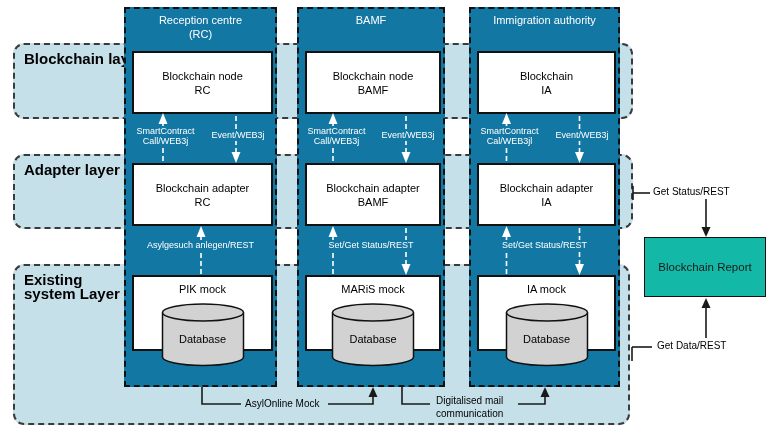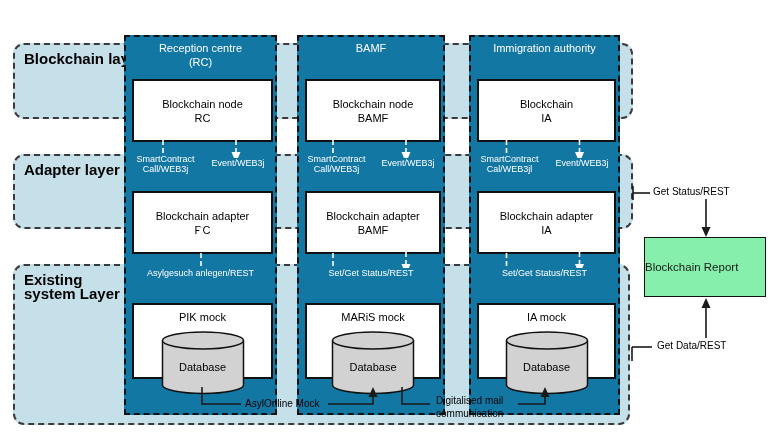--- a/index.html
+++ b/index.html
@@ -4,21 +4,21 @@
 <style>
   html,body{margin:0;padding:0;background:#fff;}
   .canvas{position:relative;width:775px;height:438px;background:#fff;
     font-family:"Liberation Sans", sans-serif;color:#1a1a1a;overflow:hidden;}
 
   
   .layer{position:absolute;left:13px;background:#c6e0ea;border:2px dashed #3a3a3a;border-radius:11px;box-sizing:border-box;}
   .layer-label{position:absolute;left:9px;top:7px;font-size:15px;font-weight:bold;line-height:14px;color:#000;}
 
   
-  .col{position:absolute;top:7px;height:380px;background:#1377a4;border:2px dashed #111;box-sizing:border-box;margin-top:28px;}
+  .col{position:absolute;top:7px;height:380px;background:#1377a4;border:2px dashed #111;box-sizing:border-box;}
   .col-header{position:absolute;left:0;right:0;top:4px;text-align:center;color:#fff;font-size:11px;line-height:14px;}
   .box{position:absolute;background:#fff;border:2px solid #111;box-sizing:border-box;
        display:flex;flex-direction:column;align-items:center;justify-content:center;
        font-size:11px;line-height:14px;text-align:center;color:#000;}
   .box.node{top:42px;height:63px;}
   .box.adapter{top:154px;height:63px;}
   .box.mock{top:266px;height:76px;justify-content:flex-start;padding-top:5px;}
 
   .cyl-wrap{position:relative;margin-top:7px;width:84px;height:64px;}
   .cyl-wrap svg{position:absolute;left:0;top:0;}
@@ -27,22 +27,22 @@
   
   .wlabel{position:absolute;z-index:10;background:#1377a4;color:#fff;font-size:9px;line-height:10px;text-align:center;}
   .wlabel.contract{top:117px;height:21px;}
   .wlabel.event{top:121px;height:11px;}
   .wlabel.rest{top:231px;left:3px;right:3px;height:11px;}
 
   
   .overlay{position:absolute;left:0;top:0;z-index:5;pointer-events:none;}
 
   
-  .report-box{position:absolute;left:644px;top:237px;width:122px;height:60px;background:#86efac;
-      border:1.6px solid #111;box-sizing:border-box;display:flex;align-items:center;font-size:11.5px;}
+  .report-box{position:absolute;left:644px;top:237px;width:122px;height:60px;background:#14b8a6;
+      border:1.6px solid #111;box-sizing:border-box;display:flex;align-items:center;justify-content:center;font-size:11.5px;}
   .side-label{position:absolute;font-size:10px;color:#000;white-space:nowrap;}
 
   
   .bot-label{position:absolute;font-size:10px;line-height:12.5px;color:#000;white-space:nowrap;}
 </style>
 </head>
 <body>
 
 <div class="canvas">
 

